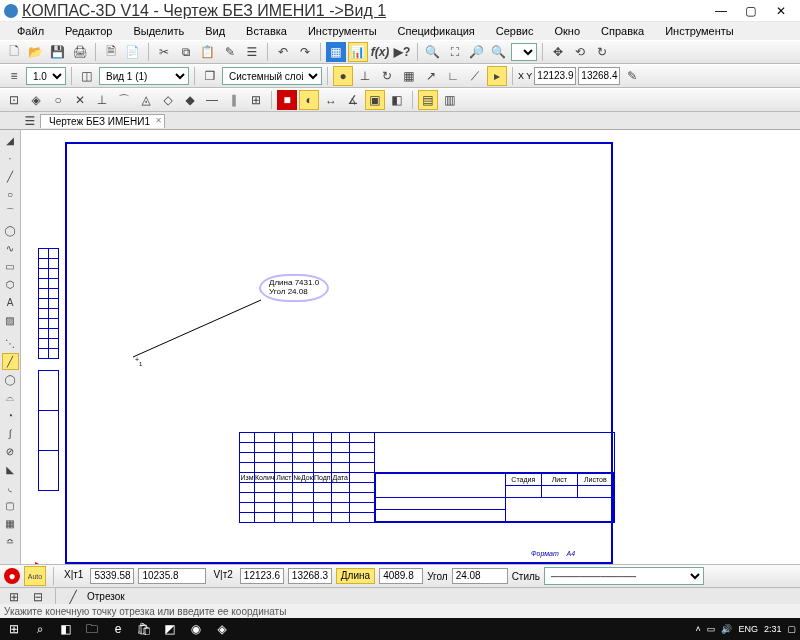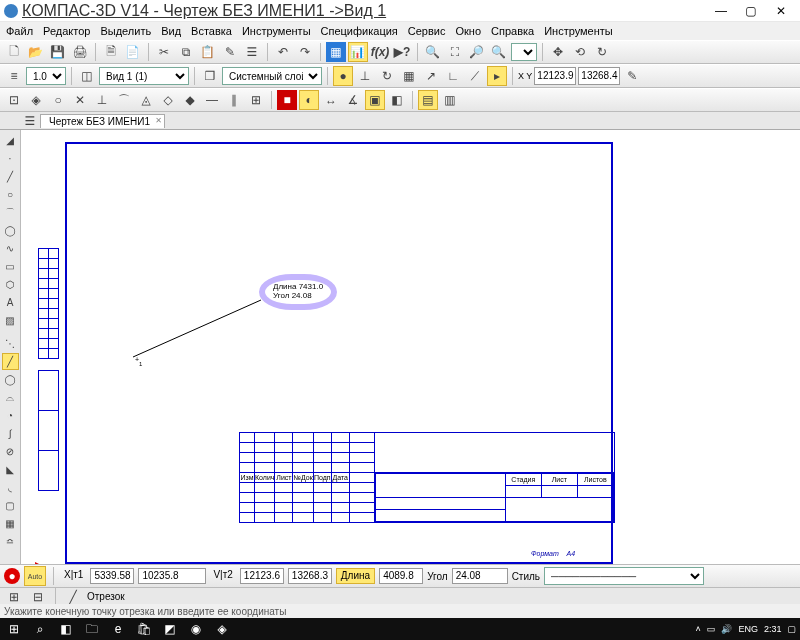--- a/index.html
+++ b/index.html
@@ -5,21 +5,21 @@
   * { box-sizing: border-box; margin: 0; padding: 0; font-family: Tahoma, Arial, sans-serif; }
   body { width: 800px; height: 640px; background: #fff; font-size: 10px; overflow: hidden; position: relative; }
 
   .titlebar { height: 22px; background: #fff; border-bottom: 1px solid #e8e8e8; display: flex; align-items: center; padding: 0 4px; }
   .titlebar .icon { width: 14px; height: 14px; background: #3a7fc4; border-radius: 50%; margin-right: 4px; }
   .titlebar .title { flex: 1; font-size: 16px; color: #333; text-decoration: underline; }
   .titlebar .winbtns { display: flex; gap: 0; }
   .titlebar .winbtns span { width: 30px; height: 20px; text-align: center; line-height: 20px; font-size: 12px; cursor: default; }
 
   .menubar { height: 18px; background: #f0f0f0; display: flex; align-items: center; padding: 0 6px; font-size: 11px; gap: 10px; }
-  .menubar span { cursor: default; }
+  .menubar span { cursor: default; margin-left: 11px; }
 
   .toolbar { height: 24px; background: linear-gradient(#fafafa,#e6e6e6); border-top: 1px solid #fff; border-bottom: 1px solid #bbb; display: flex; align-items: center; padding: 0 4px; gap: 2px; }
   .tbtn { width: 20px; height: 20px; border: 1px solid transparent; display: flex; align-items: center; justify-content: center; font-size: 12px; color: #444; }
   .tbtn.y { background: #ffe873; border-color: #d8b030; }
   .tbtn.b { background: #2a7ad8; color: #fff; }
   .sep { width: 1px; height: 18px; background: #bbb; margin: 0 3px; }
   .combo { height: 18px; border: 1px solid #7a9; background: #fff; font-size: 10px; padding: 0 2px; }
   .coord { width: 42px; height: 18px; border: 1px solid #999; background: #fff; font-size: 10px; padding: 0 2px; line-height: 16px; }
 
   .tabbar { height: 18px; background: #e8e8e8; display: flex; align-items: center; padding-left: 22px; border-bottom: 1px solid #aaa; }
@@ -27,21 +27,21 @@
   .tabbar .tab .close { position: absolute; right: 2px; top: 1px; font-size: 8px; color: #888; }
 
   .workspace { position: relative; height: 450px; display: flex; }
   .ltool { width: 21px; background: #e8e8e8; border-right: 1px solid #bbb; display: flex; flex-direction: column; align-items: center; padding-top: 2px; gap: 1px; }
   .ltool .ti { width: 17px; height: 17px; border: 1px solid transparent; font-size: 10px; text-align: center; line-height: 15px; color: #444; }
   .ltool .ti.y { background: #ffe873; border-color: #d8b030; }
   .canvas { flex: 1; background: #fff; position: relative; overflow: hidden; }
 
   .frame { position: absolute; border: 1px solid #0000cc; }
 
-  .tooltip { position: absolute; border: 6px solid #c4b5fd; border-radius: 50%/60%; padding: 3px 8px; background: #fff; font-size: 8px; line-height: 1.1; }
+  .tooltip { position: absolute; border: 2px solid #c4b5fd; border-radius: 50%/60%; padding: 3px 8px; background: #fff; font-size: 8px; line-height: 1.1; }
 
   .tblock { position: absolute; }
   .tblock table { border-collapse: collapse; }
   .tblock td { border: 1px solid #0000cc; font-size: 7px; text-align: center; padding: 0; height: 10px; }
 
   .bottombar { height: 24px; background: linear-gradient(#fafafa,#e6e6e6); border-top: 1px solid #bbb; border-bottom: 1px solid #bbb; display: flex; align-items: center; padding: 0 4px; gap: 4px; position: absolute; left:0; right:0; top: 564px; }
   .bottombar .field { height: 16px; border: 1px solid #999; background: #fff; font-size: 10px; padding: 0 3px; line-height: 14px; }
   .bottombar .lab { background: #ffe873; border: 1px solid #d8b030; padding: 0 4px; height: 16px; line-height: 14px; font-size: 10px; }
   .bottombar2 { height: 18px; background: #e8e8e8; border-bottom: 1px solid #bbb; display: flex; align-items: center; padding: 0 4px; font-size: 10px; position: absolute; left:0; right:0; top: 588px; gap:4px; }
 

